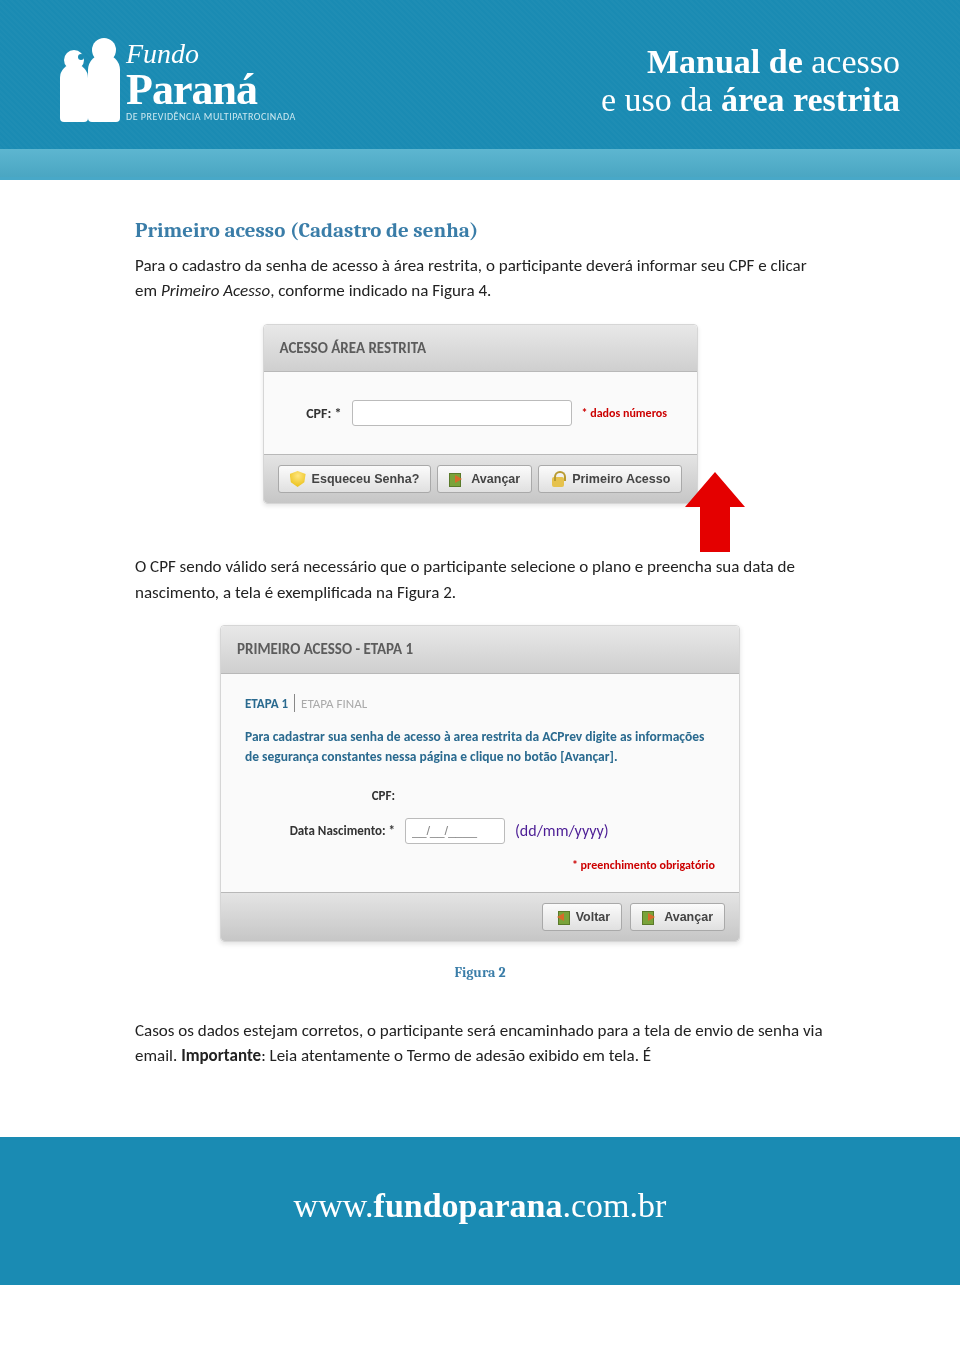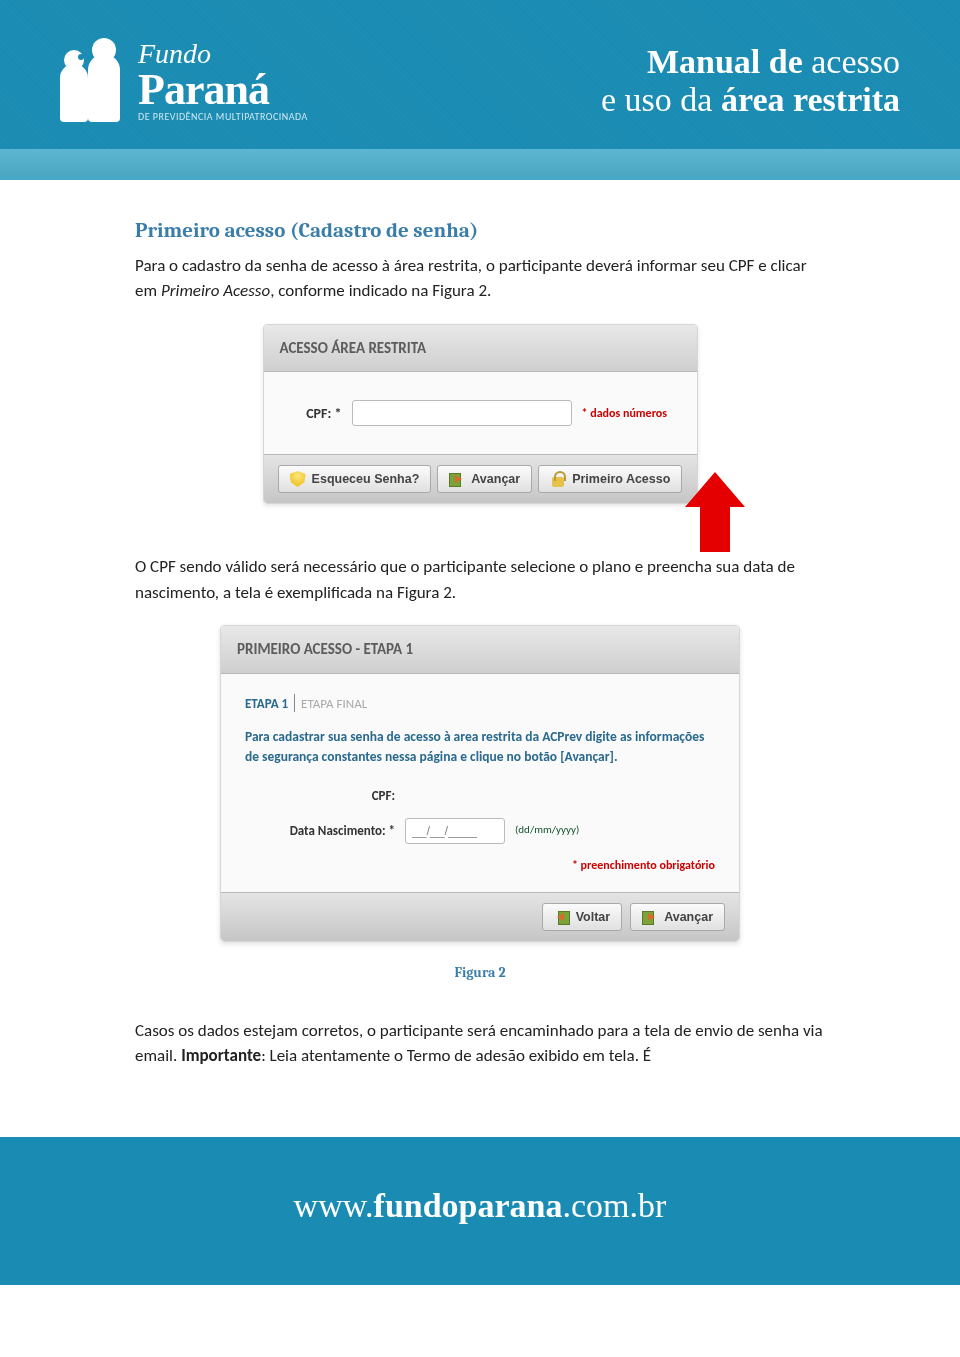--- a/index.html
+++ b/index.html
@@ -2,21 +2,21 @@
 <html><head>
 <meta charset="utf-8">
 <style>
   * { box-sizing: border-box; margin: 0; padding: 0; }
   body { font-family: Calibri, Arial, sans-serif; background: #fff; width: 960px; margin: 0 auto; color: #222; }
   
   
   .header { background: #1a8bb3; background-image: repeating-linear-gradient(45deg, rgba(255,255,255,0.02) 0, rgba(255,255,255,0.02) 2px, transparent 2px, transparent 4px); padding: 40px 60px 25px 60px; position: relative; border-bottom: 3px solid #48a8c8; }
   .header-stripe { position: absolute; bottom: 0; left: 0; right: 0; height: 28px; background: linear-gradient(to bottom, #5db6d0, #4aa6c2); }
   .header-inner { display: flex; justify-content: space-between; align-items: center; position: relative; z-index: 2; padding-bottom: 30px; }
-  .logo { display: flex; align-items: flex-end; gap: 18px; }
+  .logo { display: flex; align-items: flex-end; gap: 6px; }
   .logo-icon { width: 60px; height: 78px; position: relative; }
   .logo-fig1 { position: absolute; width: 28px; height: 58px; background: #fff; border-radius: 14px 14px 4px 4px; left: 0; bottom: 0; }
   .logo-fig1::before { content:''; position:absolute; width:20px; height:20px; background:#fff; border-radius:50%; top:-14px; left:4px; }
   .logo-fig2 { position: absolute; width: 32px; height: 68px; background: #fff; border-radius: 16px 16px 4px 4px; right: 0; bottom: 0; }
   .logo-fig2::before { content:''; position:absolute; width:24px; height:24px; background:#fff; border-radius:50%; top:-16px; left:4px; }
   .logo-dot { position:absolute; width:6px; height:6px; background:#1a8bb3; border-radius:50%; top:10px; left:18px; z-index:3; }
   .logo-text { color:#fff; line-height:1; }
   .logo-text .fundo { font-size: 28px; font-weight: 400; font-style: italic; font-family: Georgia, serif; }
   .logo-text .parana { font-size: 44px; font-weight: 700; font-family: Georgia, serif; letter-spacing: -1px; }
   .logo-text .sub { font-size: 10px; letter-spacing: 0.5px; color: #cce8f0; }
@@ -64,21 +64,21 @@
   .tabs { display: flex; align-items: center; gap: 6px; margin-bottom: 14px; font-size: 13px; font-weight: 700; }
   .tab-active { color: #2a6a8f; }
   .tab-inactive { color: #aaa; font-weight: 400; }
   .tab-sep { width:1px; height:18px; background:#888; }
   .instr { color: #2a6a8f; font-weight: 700; font-size: 13.5px; line-height: 1.45; margin-bottom: 20px; }
   .form-row2 { display: flex; align-items: center; gap: 10px; margin-bottom: 12px; }
   .form-label2 { font-weight: 700; color: #333; font-size: 13px; width: 150px; text-align: right; }
   .select-box { border: 1px solid #bbb; border-radius: 3px; height: 26px; width: 280px; background: #fff; position: relative; }
   .select-box::after { content:'▼'; position:absolute; right:6px; top:4px; font-size:10px; color:#555; border-left:1px solid #ccc; padding-left:6px; height:16px; line-height:16px; }
   .date-input { border:1px solid #bbb; border-radius:3px; height:26px; width:100px; background:#fff; padding:0 6px; font-size:13px; color:#888; }
-  .date-hint { color:#14532d; font-size:11px; }
+  .date-hint { color:#4c1d95; font-size:16px; }
   .mand { color:#c00; font-size:12px; font-weight:700; text-align:right; margin-top:4px; }
   .panel2-footer { background: linear-gradient(#e4e4e4,#c6c6c6); padding:10px 14px; border-top:1px solid #b8b8b8; border-radius:0 0 4px 4px; display:flex; gap:8px; justify-content:flex-end; }
   
   
   .footer { background:#1a8bb3; padding: 50px 0 60px 0; text-align:center; color:#fff; font-family: Georgia,'Times New Roman',serif; font-size: 34px; }
   .footer .thin { font-weight:300; }
   .footer .bold { font-weight:700; }
 </style>
 </head>
 <body>
@@ -102,21 +102,21 @@
       <div class="l2"><span>e uso da</span> <b>área restrita</b></div>
     </div>
   </div>
   <div class="header-stripe"></div>
 </div>
 
 <div class="content">
 
   <div class="section-title">Primeiro acesso (Cadastro de senha)</div>
   <p class="para">
-    <span>Para o cadastro da senha de acesso à área restrita, o participante deverá informar seu CPF e clicar em </span><em>Primeiro Acesso</em><span>, conforme indicado na Figura 2.</span>
+    <span>Para o cadastro da senha de acesso à área restrita, o participante deverá informar seu CPF e clicar em </span><em>Primeiro Acesso</em><span>, conforme indicado na Figura 4.</span>
   </p>
 
   <div class="figure1-wrap">
     <div class="panel">
       <div class="panel-header">ACESSO ÁREA RESTRITA</div>
       <div class="panel-body">
         <div class="form-row">
           <span class="form-label">CPF: *</span>
           <input type="text" class="text-input" style="">
           <span class="hint-red">* dados números</span>

